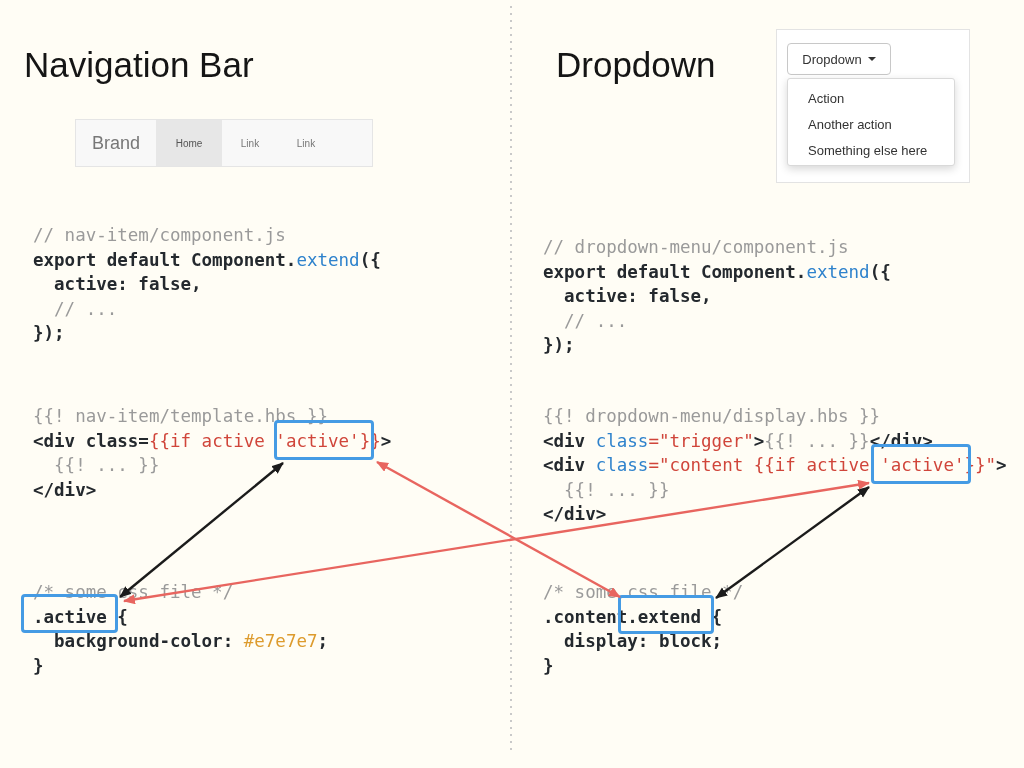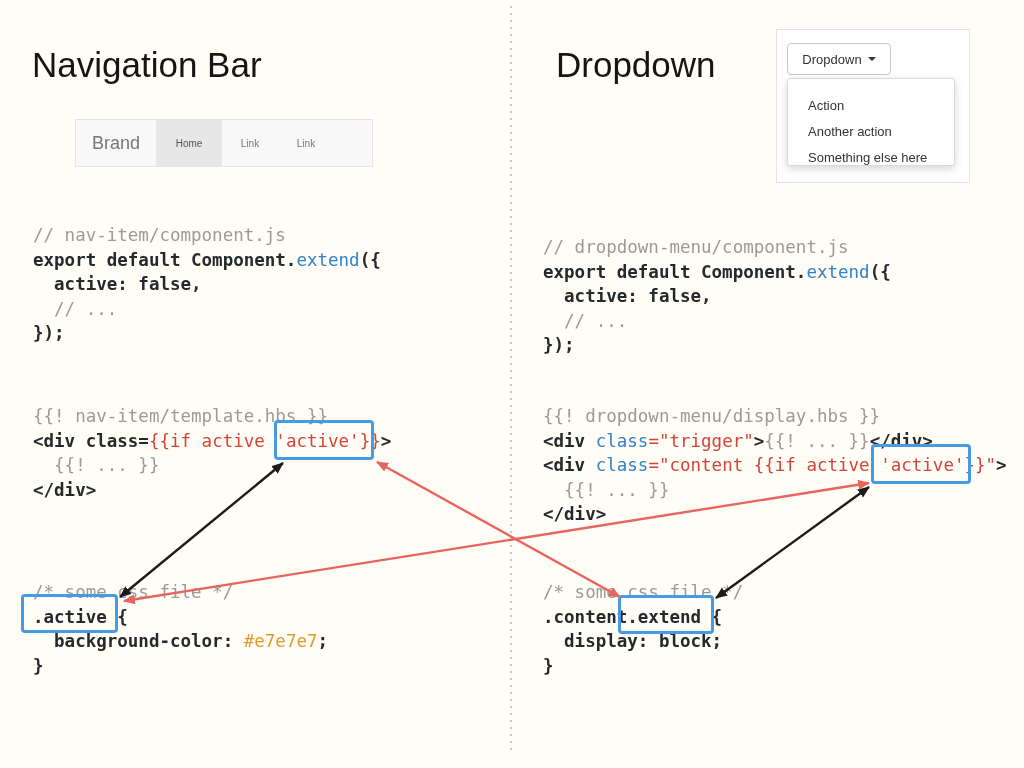--- a/index.html
+++ b/index.html
@@ -1,36 +1,36 @@
 <!DOCTYPE html>
 <html><head>
 <meta charset="utf-8">
 <style>
   html,body{margin:0;padding:0;}
   .slide{position:relative;width:1024px;height:768px;background:#fffdf5;overflow:hidden;
          font-family:"Liberation Sans",sans-serif;}
   .title{position:absolute;top:22px;font-size:35px;font-weight:300;color:#151515;letter-spacing:0px;}
-  #title-left{left:32px;}
+  #title-left{left:24px;}
   #title-right{left:556px;}
   .divider{position:absolute;left:510px;top:6px;width:2px;height:748px;
            background:repeating-linear-gradient(to bottom,#c9c9c9 0 2px,transparent 2px 7px);}
   
   .navbar-mock{position:absolute;left:75px;top:108px;width:296px;height:46px;background:#f8f8f8;
                border:1px solid #e5e5e5;display:flex;align-items:stretch;margin-top:11px;}
   .nb-cell{display:flex;align-items:center;justify-content:center;color:#777;}
   .nb-brand{width:80px;font-size:18px;}
   .nb-item{width:56px;font-size:10px;}
   .nb-home{width:66px;background:#e7e7e7;color:#555;}
   
   .dd-mock{position:absolute;left:776px;top:29px;width:192px;height:152px;background:#fff;border:1px solid #e3e3e3;}
   .dd-button{position:absolute;left:10px;top:13px;width:102px;height:30px;border:1px solid #c8c8c8;border-radius:4px;
              background:#fff;display:flex;align-items:center;justify-content:center;font-size:13px;color:#333;gap:6px;}
   .caret{width:0;height:0;border-left:4px solid transparent;border-right:4px solid transparent;border-top:4px solid #333;display:inline-block;}
   .dd-menu{position:absolute;left:10px;top:48px;width:168px;height:88px;background:#fff;border:1px solid #d9d9d9;
-           border-radius:3px;box-shadow:0 3px 9px rgba(0,0,0,0.16);padding-top:14px;box-sizing:border-box;}
+           border-radius:3px;box-shadow:0 3px 9px rgba(0,0,0,0.16);padding-top:7px;box-sizing:border-box;}
   .dd-item{height:26px;line-height:26px;padding-left:20px;font-size:13px;color:#333;}
   
   .code{position:absolute;font-family:"DejaVu Sans Mono",monospace;font-size:17.5px;line-height:24.5px;
         color:#24292e;z-index:1;}
   .code .cl{white-space:pre;height:24.5px;}
   .tok-c{color:#9a9a9a;}
   .tok-p{color:#24292e;font-weight:bold;}
   .tok-k{color:#24292e;font-weight:bold;}
   .tok-b{color:#2e82cc;}
   .tok-r{color:#d0453a;}

